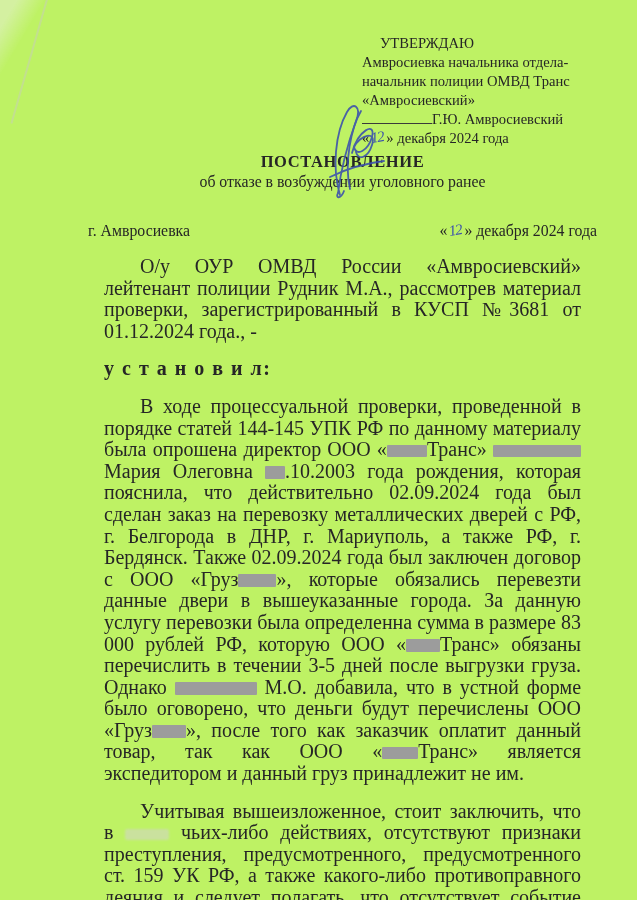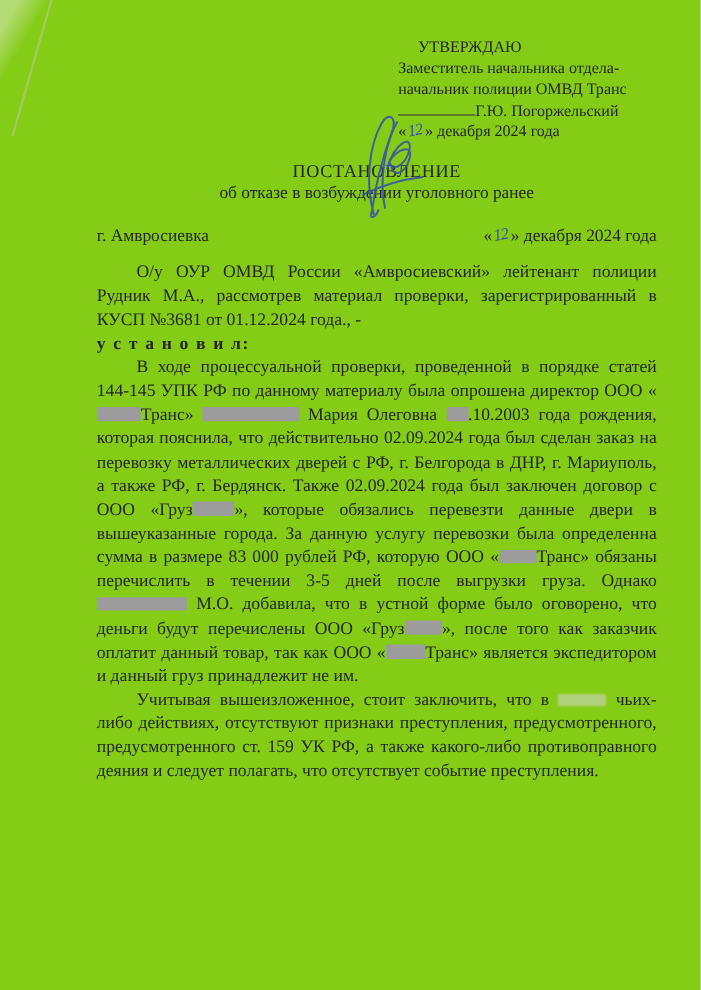--- a/index.html
+++ b/index.html
@@ -1,20 +1,20 @@
 <!DOCTYPE html>
 <html lang="ru"><head>
 <meta charset="utf-8">
 <style>
   html,body{margin:0;padding:0;background:#e9e9e7;}
   .page{
     position:relative;
     width:637px;height:900px;
     margin:0 auto;
-    background:#84cc16;
+    background:#bef264;
     overflow:hidden;
     font-family:"Liberation Serif","DejaVu Serif",serif;
     color:#262626;
   }
   
   .corner-artifact{
     position:absolute;left:-14px;top:-30px;width:46px;height:150px;
     border-right:2px solid #c9c9c5;
     transform:rotate(16deg);
     opacity:.45;
@@ -41,38 +41,38 @@
     font-size:15px;
     letter-spacing:-1px;
     margin:0 2px;
   }
   .signature-wrap{
     position:absolute;left:322px;top:97px;width:96px;height:104px;
     z-index:3;pointer-events:none;
   }
   .column{margin-left:88px;width:509px;}
   .doc-title{
-    margin-top:16px;
+    margin-top:4px;
     text-align:center;
-    font-size:16.5px;font-weight:400;letter-spacing:.6px;
+    font-size:16.5px;font-weight:700;letter-spacing:.6px;
   }
   .doc-subtitle{
     text-align:center;
     font-size:15.8px;
     margin-top:1px;
   }
   .place-row{
-    margin-top:21px;
+    margin-top:31px;
     display:flex;justify-content:space-between;
     font-size:15.8px;
   }
   .body-text{margin-top:13px;}
   .body-text p{
-    margin:0;
-    font-size:16px;line-height:21.6px;
+    margin:16px;
+    font-size:20px;line-height:21.6px;
     text-align:justify;
     text-indent:36px;
   }
   .body-text p.resolved{
     text-align:left;text-indent:0;
     font-weight:bold;letter-spacing:1.5px;
   }
   .redact{
     display:inline-block;height:12.5px;
     background:#9c9c9c;border-radius:1px;
@@ -87,23 +87,24 @@
 </style>
 </head>
 <body>
 
 <div class="page">
 
   <div class="corner-artifact"></div>
 
   <div class="approval">
     <div class="heading">УТВЕРЖДАЮ</div>
-    <div>Заместитель начальника отдела-</div>
+    <div>Амвросиевка начальника отдела-</div>
     <div>начальник полиции ОМВД Транс</div>
-    <div class="sig-row"><span class="sig-underline"></span><span>Г.Ю. Погоржельский</span></div>
+    <div>«Амвросиевский»</div>
+    <div class="sig-row"><span class="sig-underline"></span><span>Г.Ю. Амвросиевский</span></div>
     <div><span>«</span><span class="hand-day">12</span><span>» декабря 2024 года</span></div>
   </div>
 
   <div class="signature-wrap">
     <svg width="96" height="104" viewBox="0 0 96 104">
       <g fill="none" stroke="#3a4fae" stroke-width="1.8" stroke-linecap="round" opacity="0.88">
         <path d="M18,98 C10,72 13,36 25,15 C31,4 40,9 34,24 C26,46 19,72 16,96"></path>
         <path d="M28,92 C22,66 29,31 39,14"></path>
         <path d="M30,56 C36,33 54,24 50,40 C46,54 34,60 32,50"></path>
         <path d="M32,50 C38,38 55,33 50,48 C46,61 36,64 34,55"></path>

